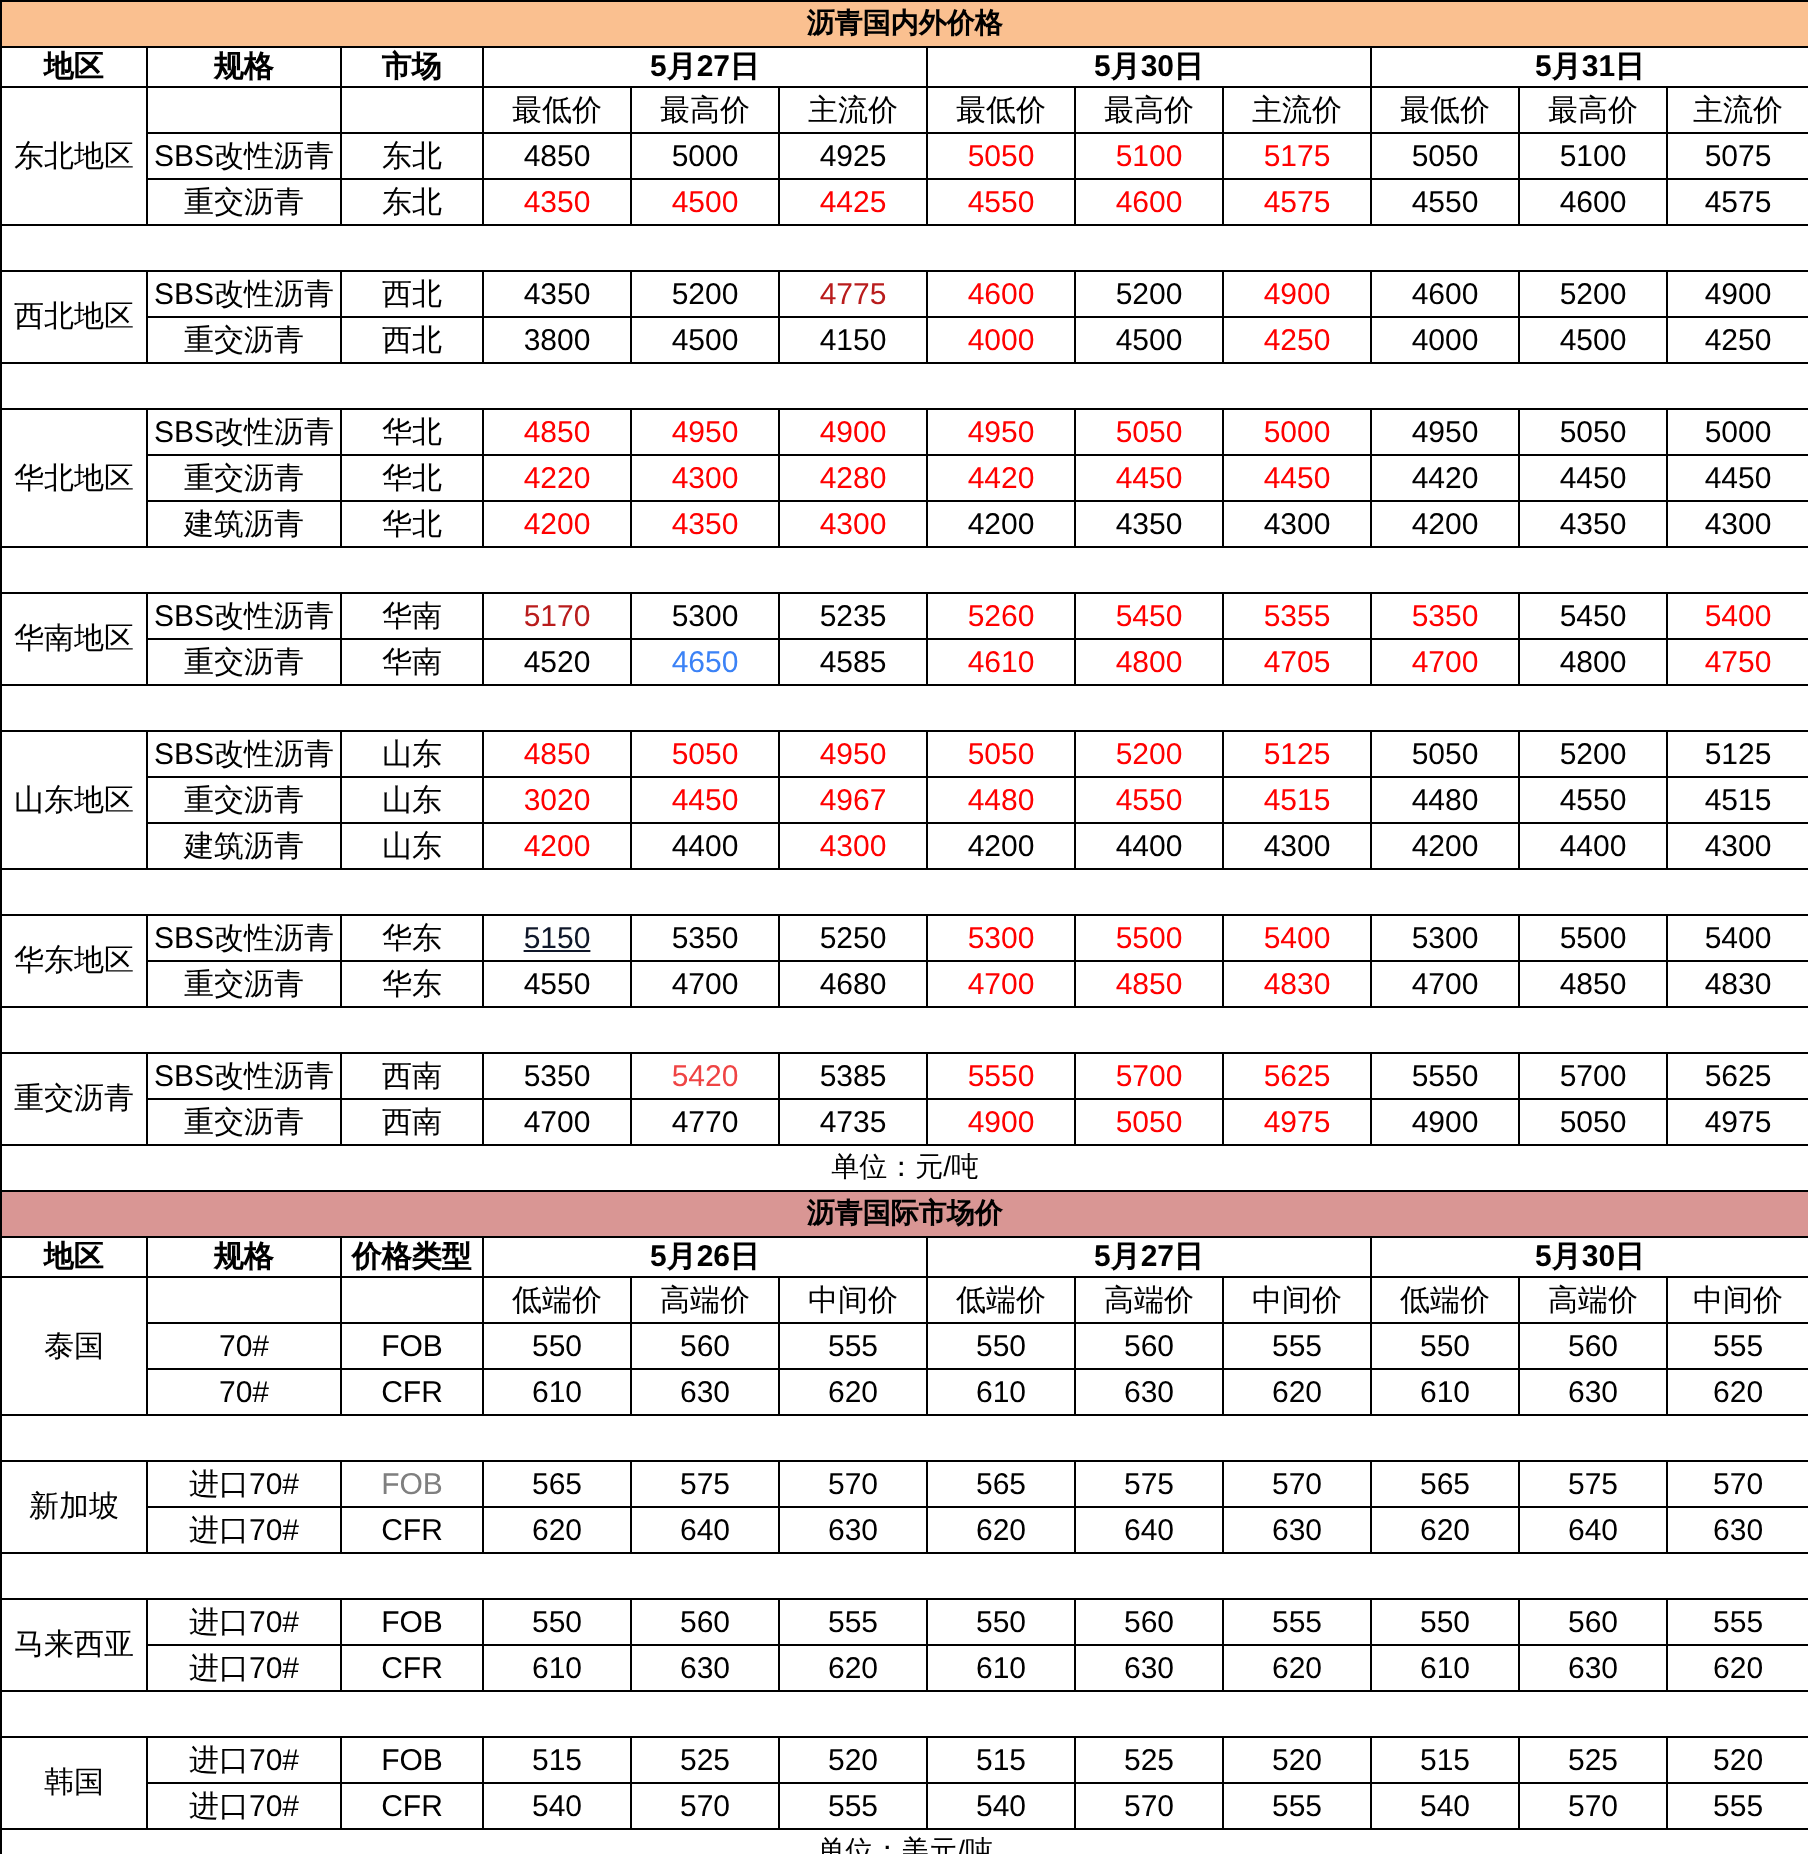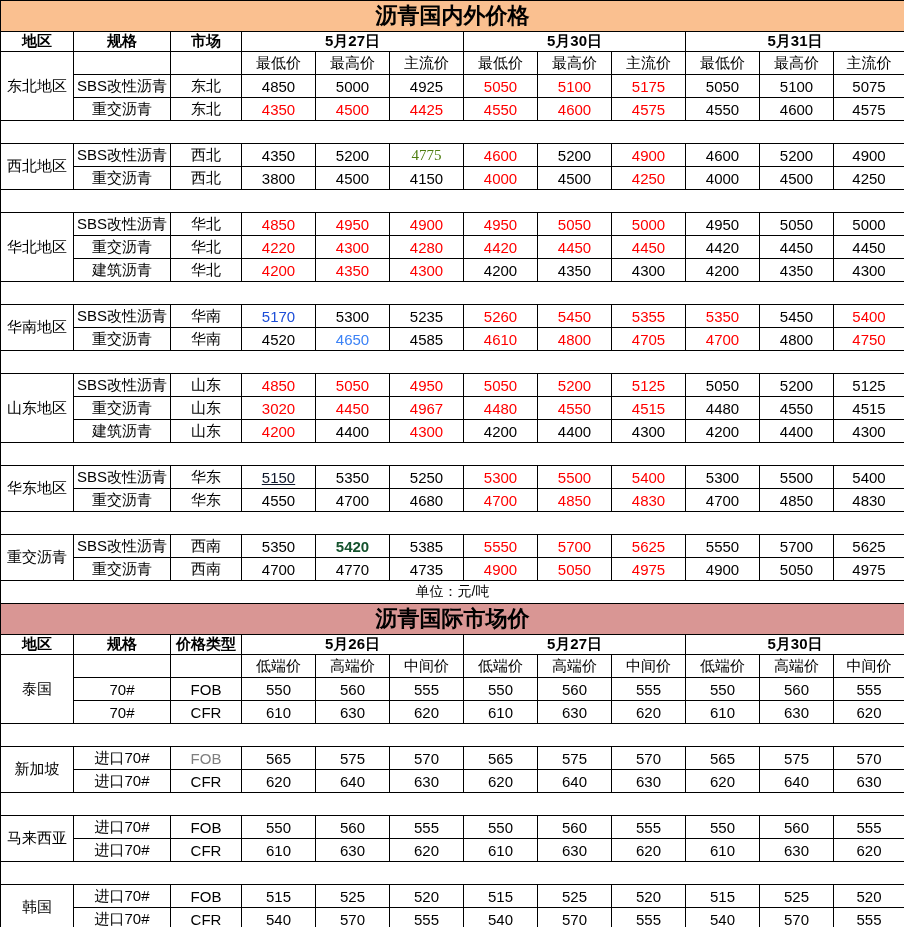--- a/index.html
+++ b/index.html
@@ -14,21 +14,21 @@
   }
   table.price-table td {
     border:1px solid #000000;
     text-align:center;
     vertical-align:middle;
     padding:0 2px;
     height:22px;
     overflow:hidden;
     white-space:nowrap;
   }
-  td.title-cell { font-weight:bold; font-size:22px; height:25px; }
+  td.title-cell { font-weight:bold; font-size:14px; height:25px; }
   tr.row-hdr td { font-weight:bold; height:17px; }
   td.sub { height:21px; }
   td.spacer { height:21px; }
   td.unit { text-align:right; height:19px; padding-right:5px; font-size:14px; }
   td.region, td.spec, td.market, td.val { font-weight:normal; }
 </style>
 </head>
 <body>
 
 <div class="sheet">
@@ -101,21 +101,21 @@
         </tr>
         <tr>
           <td colspan="12" class="spacer"></td>
         </tr>
         <tr>
           <td rowspan="2" class="region">西北地区</td>
           <td class="spec">SBS改性沥青</td>
           <td class="market">西北</td>
           <td class="val" style="color: rgb(0, 0, 0);">4350</td>
           <td class="val" style="color: rgb(0, 0, 0);">5200</td>
-          <td class="val" style="color: #4d7c0f; font-family: Liberation Serif, serif;">4775</td>
+          <td class="val" style="color: #b91c1c;">4775</td>
           <td class="val" style="color: rgb(255, 0, 0);">4600</td>
           <td class="val" style="color: rgb(0, 0, 0);">5200</td>
           <td class="val" style="color: rgb(255, 0, 0);">4900</td>
           <td class="val" style="color: rgb(0, 0, 0);">4600</td>
           <td class="val" style="color: rgb(0, 0, 0);">5200</td>
           <td class="val" style="color: rgb(0, 0, 0);">4900</td>
         </tr>
         <tr>
           <td class="spec">重交沥青</td>
           <td class="market">西北</td>
@@ -172,21 +172,21 @@
           <td class="val" style="color: rgb(0, 0, 0);">4350</td>
           <td class="val" style="color: rgb(0, 0, 0);">4300</td>
         </tr>
         <tr>
           <td colspan="12" class="spacer"></td>
         </tr>
         <tr>
           <td rowspan="2" class="region">华南地区</td>
           <td class="spec">SBS改性沥青</td>
           <td class="market">华南</td>
-          <td class="val" style="color: #1d4ed8;">5170</td>
+          <td class="val" style="color: #b91c1c;">5170</td>
           <td class="val" style="color: rgb(0, 0, 0);">5300</td>
           <td class="val" style="color: rgb(0, 0, 0);">5235</td>
           <td class="val" style="color: rgb(255, 0, 0);">5260</td>
           <td class="val" style="color: rgb(255, 0, 0);">5450</td>
           <td class="val" style="color: rgb(255, 0, 0);">5355</td>
           <td class="val" style="color: rgb(255, 0, 0);">5350</td>
           <td class="val" style="color: rgb(0, 0, 0);">5450</td>
           <td class="val" style="color: rgb(255, 0, 0);">5400</td>
         </tr>
         <tr>
@@ -276,21 +276,21 @@
           <td class="val" style="color: rgb(0, 0, 0);">4830</td>
         </tr>
         <tr>
           <td colspan="12" class="spacer"></td>
         </tr>
         <tr>
           <td rowspan="2" class="region">重交沥青</td>
           <td class="spec">SBS改性沥青</td>
           <td class="market">西南</td>
           <td class="val" style="color: rgb(0, 0, 0);">5350</td>
-          <td class="val" style="color: #14532d; font-weight: bold;">5420</td>
+          <td class="val" style="color: #ef4444;">5420</td>
           <td class="val" style="color: rgb(0, 0, 0);">5385</td>
           <td class="val" style="color: rgb(255, 0, 0);">5550</td>
           <td class="val" style="color: rgb(255, 0, 0);">5700</td>
           <td class="val" style="color: rgb(255, 0, 0);">5625</td>
           <td class="val" style="color: rgb(0, 0, 0);">5550</td>
           <td class="val" style="color: rgb(0, 0, 0);">5700</td>
           <td class="val" style="color: rgb(0, 0, 0);">5625</td>
         </tr>
         <tr>
           <td class="spec">重交沥青</td>

